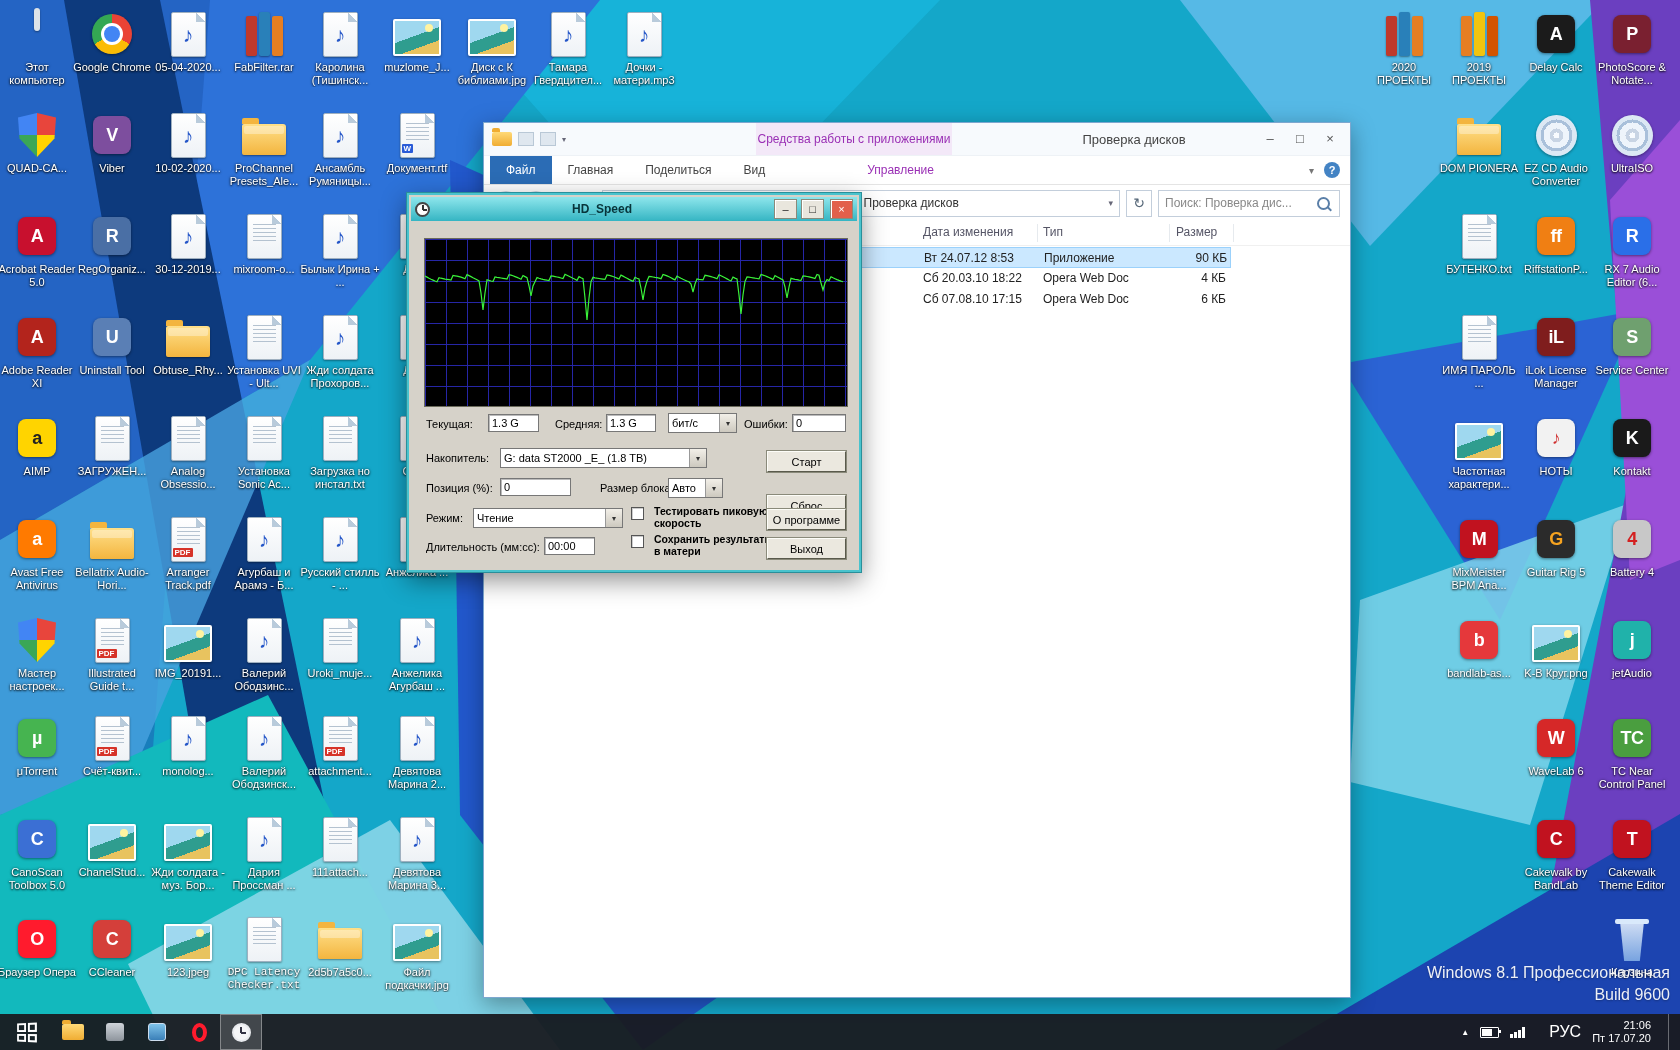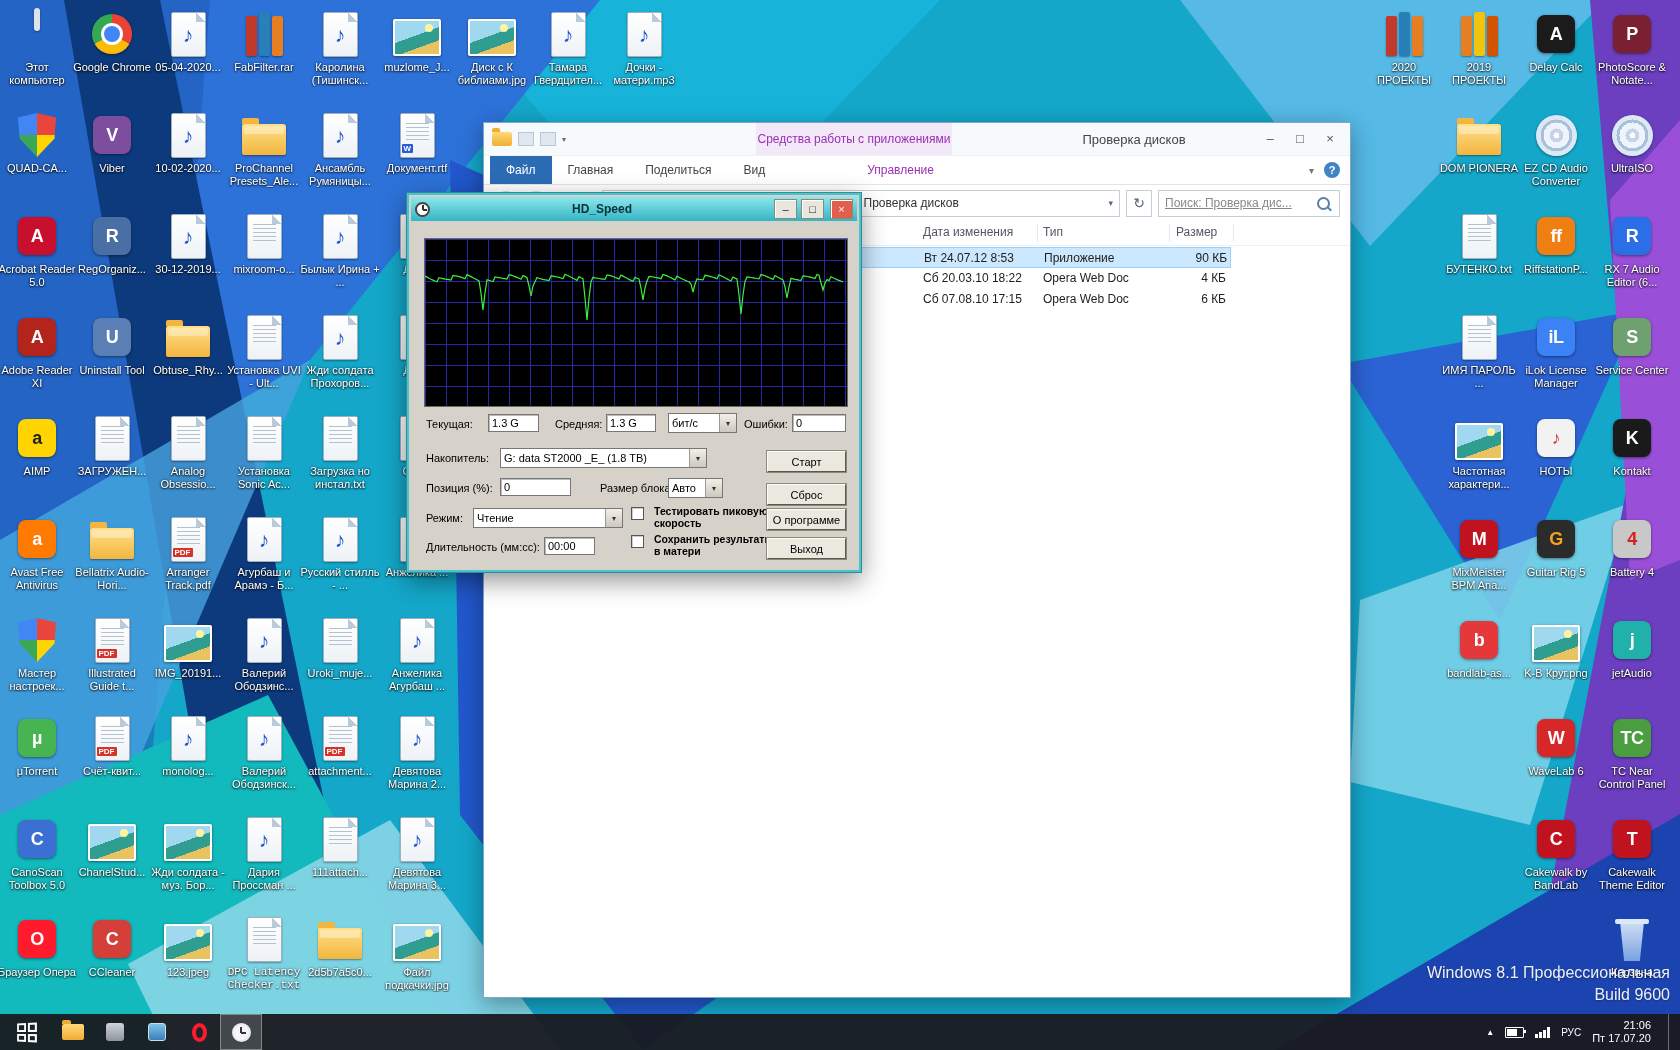--- a/index.html
+++ b/index.html
@@ -63,21 +63,21 @@
   .ex-addr{height:36px;display:flex;align-items:center;gap:6px;padding:0 10px;background:#fff;flex:none;}
   .nav-b{width:22px;height:22px;border-radius:50%;display:flex;align-items:center;justify-content:center;color:#9ab0c4;font-size:13px;border:1px solid #ccd8e4;flex:none;}
   .nav-b.plain{border:none;color:#567;}
   .addr-box{flex:1;height:25px;border:1px solid #c3cedb;display:flex;align-items:center;padding:0 6px;gap:3px;color:#333;min-width:0;}
   .drive-ico{width:13px;height:11px;background:linear-gradient(#cfd8e2,#9fb0c2);border:1px solid #8396a8;border-radius:2px;flex:none;}
   .crumb{padding:0 2px;white-space:nowrap;}
   .sep{color:#888;font-style:normal;font-size:11px;padding:0 1px;}
   .addr-dd{margin-left:auto;color:#667;font-size:9px;}
   .refresh-b{width:24px;height:25px;border:1px solid #c3cedb;display:flex;align-items:center;justify-content:center;color:#567;font-size:14px;flex:none;}
   .search-box{width:168px;height:25px;border:1px solid #c3cedb;display:flex;align-items:center;padding:0 6px;color:#888;justify-content:space-between;flex:none;}
-  .search-box .txt{overflow:hidden;white-space:nowrap;font-size:12px;text-decoration:underline;}
+  .search-box .txt{overflow:hidden;white-space:nowrap;font-size:12px;}
   .mag{position:relative;width:9px;height:9px;border:2px solid #5a7fa8;border-radius:50%;flex:none;margin-right:3px;}
   .mag::after{content:"";position:absolute;width:5px;height:2px;background:#5a7fa8;transform:rotate(45deg);right:-4px;bottom:-2px;}
   .ex-main{flex:1;position:relative;background:#fff;overflow:hidden;}
   .ex-cols{position:absolute;left:0;right:0;top:0;height:24px;color:#556;font-size:12px;border-bottom:1px solid #f0f0f0;}
   .hc{position:absolute;top:4px;}
   .hc.date{left:439px;}.hc.type{left:559px;}.hc.size{left:692px;}
   .ex-cols i{position:absolute;top:3px;height:18px;width:1px;background:#e6eaee;}
   .ex-row{position:absolute;left:4px;right:119px;height:21px;font-size:12px;color:#222;box-sizing:border-box;}
   .ex-row.sel{background:#cbe8ff;border:1px solid #9bd1fb;}
   .ex-row .c-date{position:absolute;left:435px;top:3px;white-space:nowrap;}
@@ -128,21 +128,21 @@
   .mini-clock::after{content:"";position:absolute;left:7px;top:7px;width:5px;height:2px;background:#334;}
   .tb-tray{margin-left:auto;display:flex;align-items:center;gap:11px;padding-right:4px;}
   .tray-chevron{font-size:8px;color:#fff;}
   .tray-battery{width:17px;height:9px;border:1px solid #fff;border-radius:1px;position:relative;}
   .tray-battery::before{content:"";position:absolute;right:-3px;top:2px;width:2px;height:3px;background:#fff;}
   .tray-battery::after{content:"";position:absolute;left:1px;top:1px;bottom:1px;width:10px;background:#fff;}
   .tray-net{display:flex;align-items:flex-end;gap:1px;height:11px;}
   .tray-net i{width:3px;background:#fff;display:block;}
   .tray-net i:nth-child(1){height:4px;}.tray-net i:nth-child(2){height:6px;}
   .tray-net i:nth-child(3){height:8px;}.tray-net i:nth-child(4){height:11px;}
-  .tray-lang{font-size:10px;}
+  .tray-lang{font-size:16px;margin-left:13px;}
   .tray-clock{font-size:11px;line-height:13px;text-align:right;}
   .show-desktop{width:7px;height:36px;border-left:1px solid rgba(255,255,255,.35);margin-left:6px;}
 </style>
 </head>
 <body>
 
 <div id="stage">
 
   <svg id="wallpaper" viewBox="0 0 1680 1050" preserveAspectRatio="none">
     <rect width="1680" height="1050" fill="#14a7c9"></rect>
@@ -695,21 +695,21 @@
       <div class="dicon" style="left: 1437px; top: 312px;">
         <div class="ico">
           <span class="g-file">
             <span class="lines"></span>
           </span>
         </div>
         <div class="lbl">ИМЯ ПАРОЛЬ ...</div>
       </div>
       <div class="dicon" style="left: 1514px; top: 312px;">
         <div class="ico">
-          <span class="g-app" style="background:#3b82f6;color:#fff">iL</span>
+          <span class="g-app" style="background:#7f1d1d;color:#fff">iL</span>
         </div>
         <div class="lbl">iLok License Manager</div>
       </div>
       <div class="dicon" style="left: 1590px; top: 312px;">
         <div class="ico">
           <span class="g-app" style="background:#6fa06f;color:#fff">S</span>
         </div>
         <div class="lbl">Service Center</div>
       </div>
       <div class="dicon" style="left: 1437px; top: 413px;">
@@ -934,21 +934,21 @@
       </span>
 
     <span class="hl" style="left:17px;top:346px">Длительность (мм:сс):</span>
     <span class="hin" style="left:135px;top:342px;width:51px">00:00</span>
     <span class="hchk" style="left:222px;top:339px">
         <span class="box"></span>
         <span class="ctext">Сохранить результаты в матери</span>
       </span>
 
     <span class="hd-pb" style="top:256px">Старт</span>
-    <span class="hd-pb" style="top:289px">Сброс</span>
+    <span class="hd-pb" style="top:300px">Сброс</span>
     <span class="hd-pb" style="top:314px">О программе</span>
     <span class="hd-pb" style="top:343px">Выход</span>
   </div>
 
   <div id="taskbar">
     <div class="tb-start">
       <span class="win-logo">
           <i></i>
           <i></i>
           <i></i>

